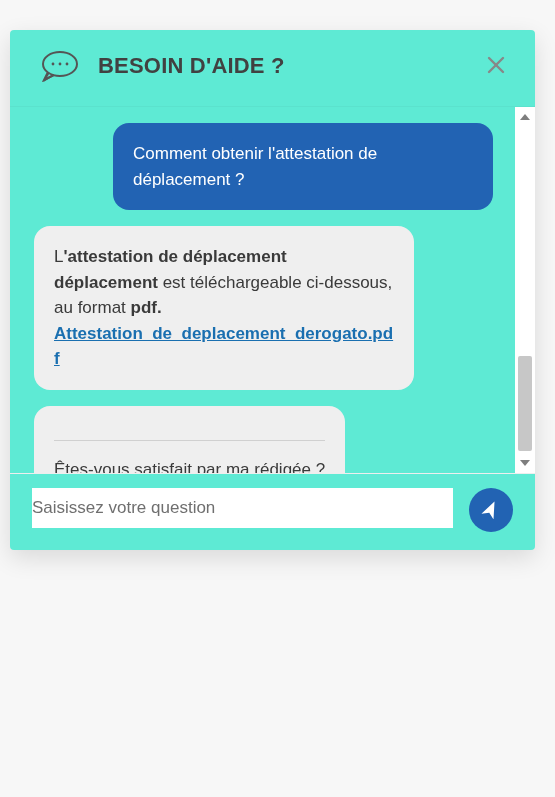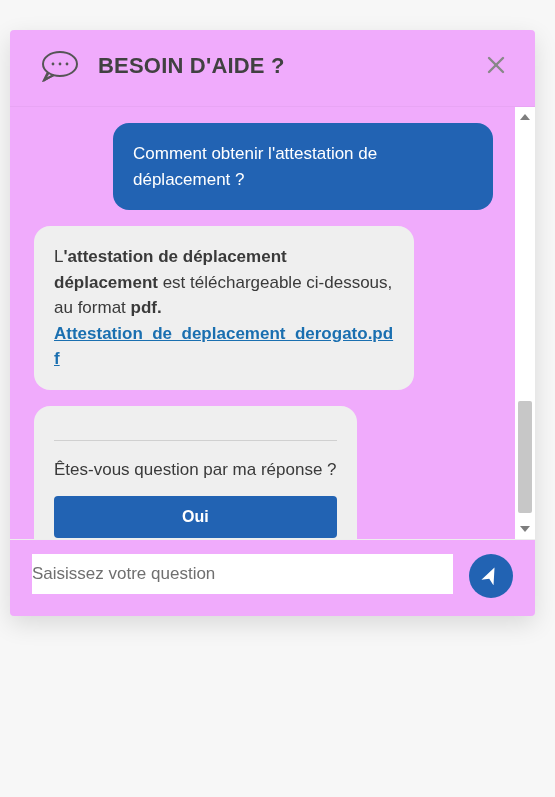--- a/index.html
+++ b/index.html
@@ -11,26 +11,26 @@
     background: #f7f7f7;
     font-family: "Segoe UI", "Helvetica Neue", Arial, sans-serif;
     color: var(--text);
     display: flex;
     align-items: flex-start;
     justify-content: flex-start;
   }
   .chat-window {
     width: 525px;
     margin: 30px 0 0 10px;
-    background: #f0abfc;
+    background: #5eead4;
     border-radius: 4px;
     box-shadow: 0 8px 24px rgba(0,0,0,0.12);
     display: flex;
     flex-direction: column;
-    height: 586px;
+    height: 520px;
     overflow: hidden;
   }
   .header {
     display: flex;
     align-items: center;
     padding: 20px 26px 24px 30px;
     border-bottom: 1px solid rgba(0,0,0,0.03);
   }
   .header-icon { width: 40px; height: 32px; flex: 0 0 auto; color: #555; }
   .header-title {
@@ -206,21 +206,21 @@
         <span>Comment obtenir l'attestation de déplacement ?</span>
       </div>
 
       <div class="msg bot">
         <span>L</span><strong>'attestation de déplacement déplacement</strong><span> est téléchargeable ci-dessous, au format </span><strong>pdf.</strong><br>
         <a href="#" class="link">Attestation_de_deplacement_derogato.pdf</a>
       </div>
 
       <div class="msg bot">
         <hr>
-        <div>Êtes-vous question par ma réponse ?</div>
+        <div>Êtes-vous satisfait par ma rédigée ?</div>
         <div class="feedback-row">
           <button class="fb-btn">Oui</button>
         </div>
       </div>
 
     </div>
 
     <div class="scrollbar">
       <div class="scroll-arrow up">
         <svg viewBox="0 0 10 6" width="10" height="6">

